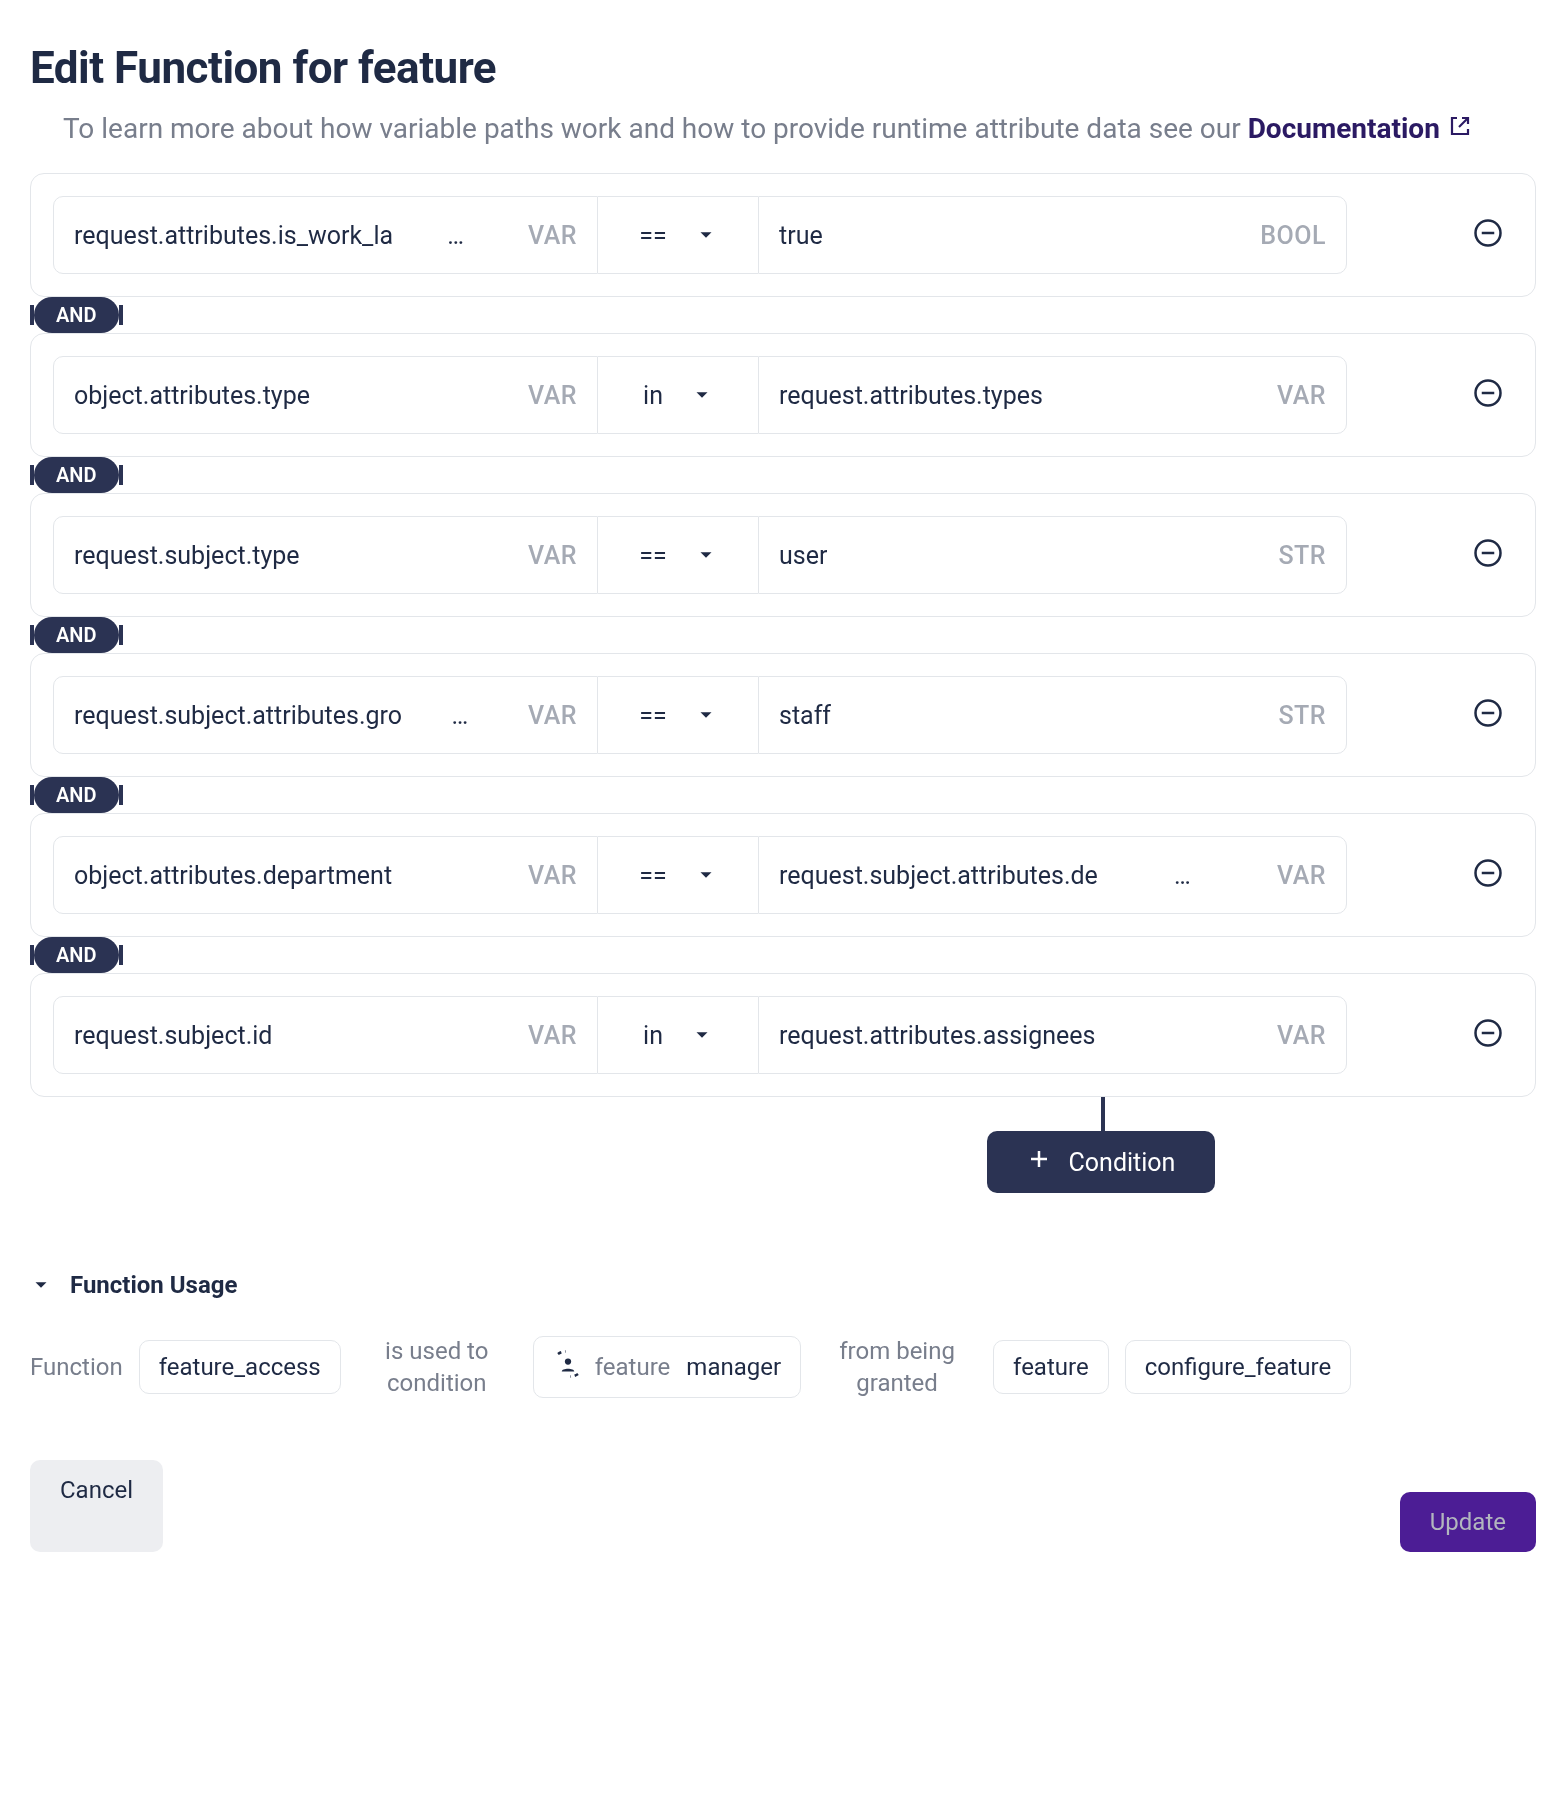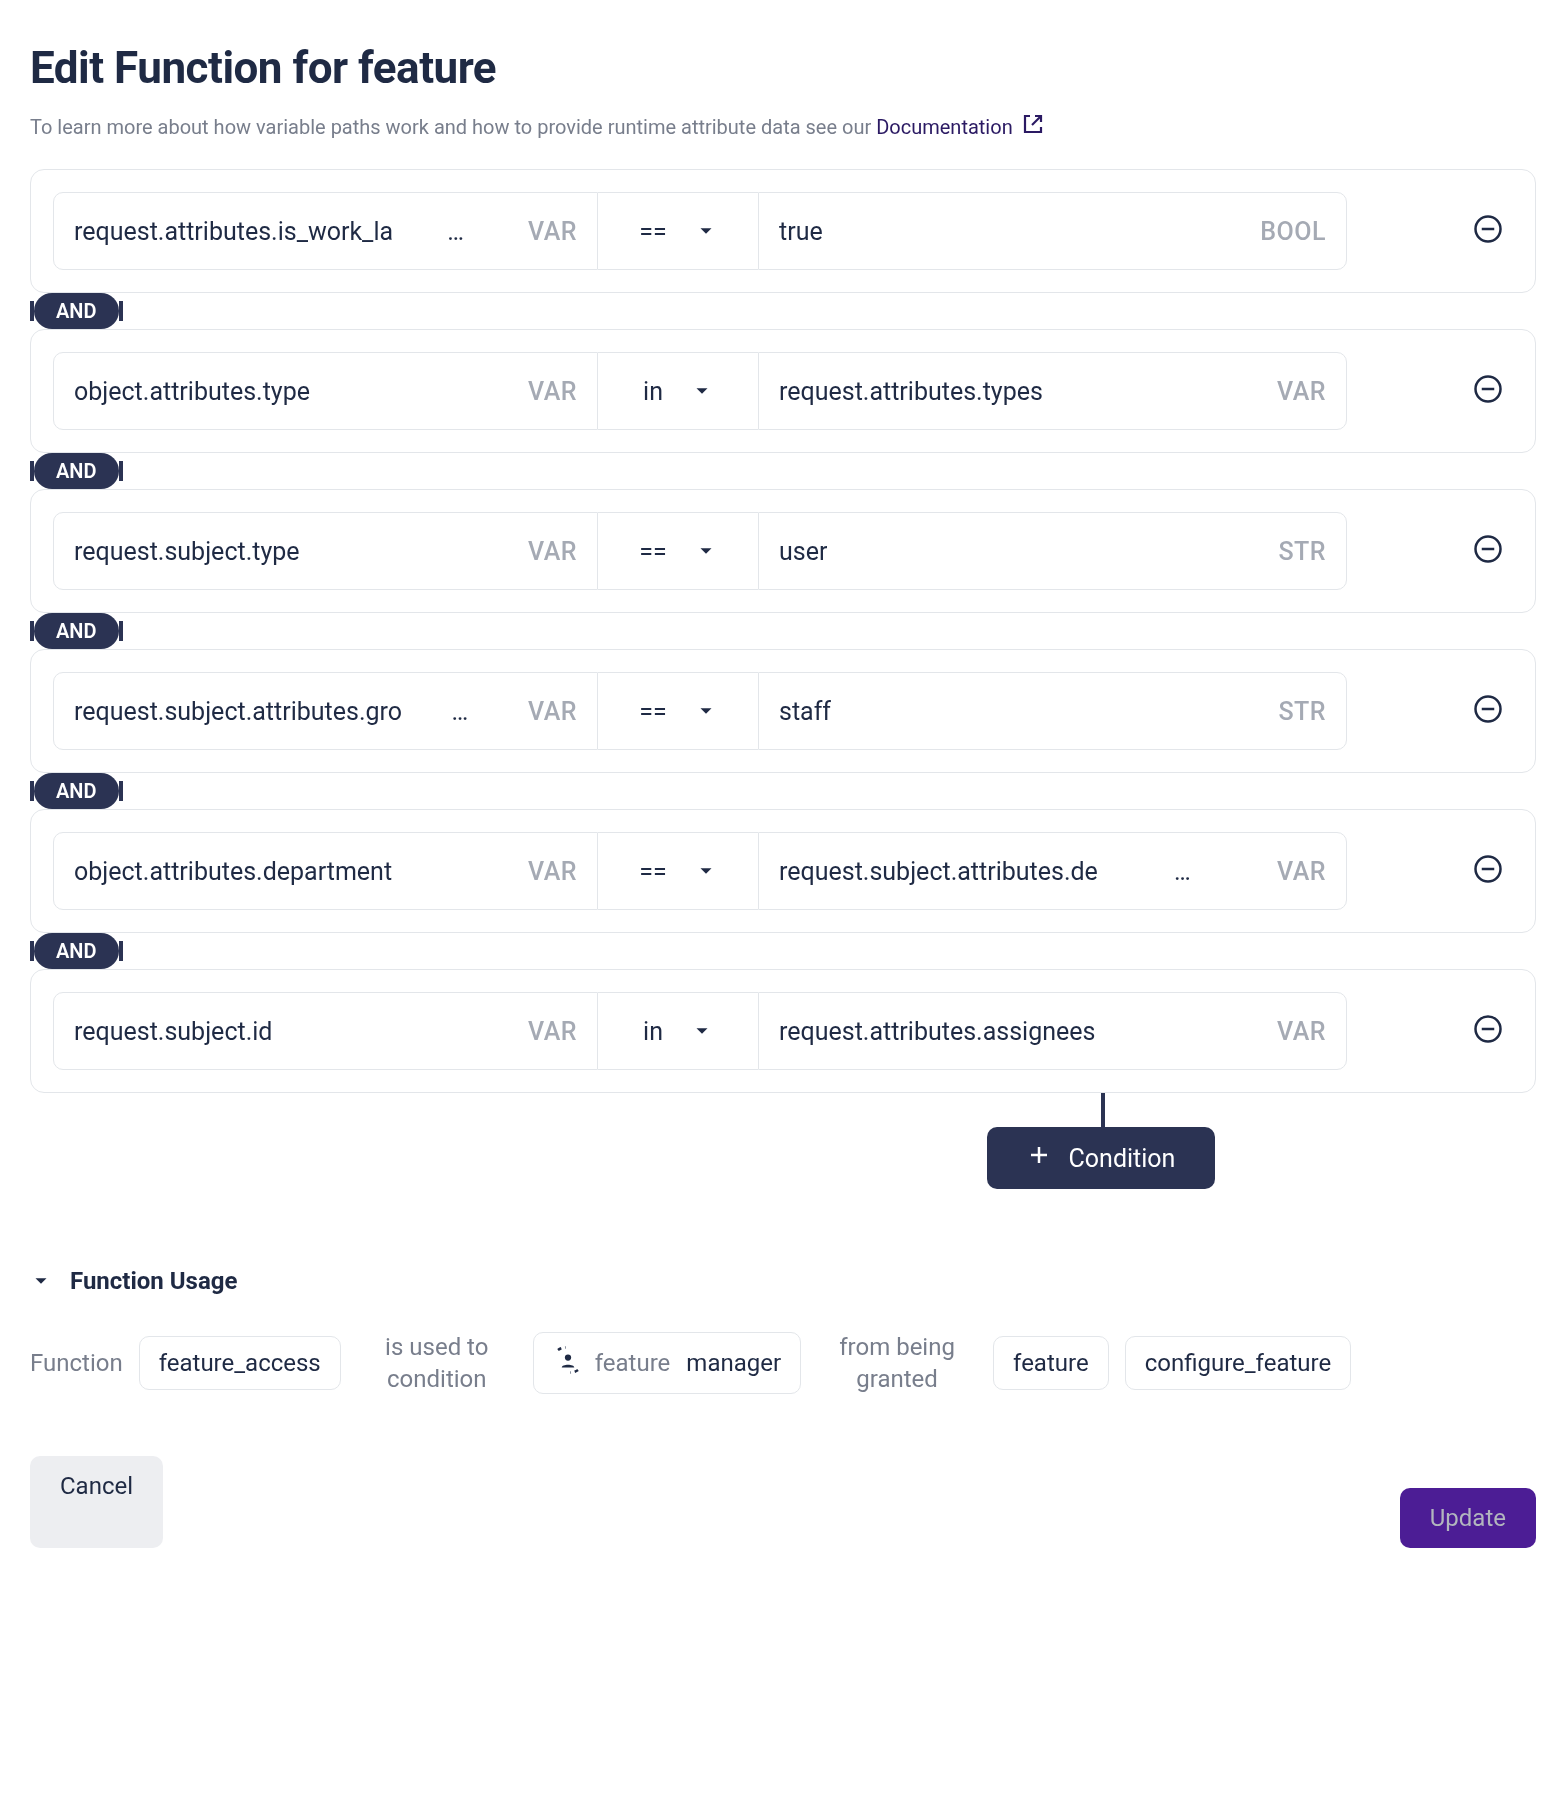--- a/index.html
+++ b/index.html
@@ -15,27 +15,28 @@
     padding: 30px;
   }
   h1.title {
     font-size: 44px;
     font-weight: 700;
     color: #1f2a44;
     margin: 12px 0 18px 0;
     letter-spacing: -0.5px;
   }
   .subtitle {
-    font-size: 20px;
+    font-size: 28px;
     color: #787e8c;
     margin-bottom: 28px;
+    margin-left: 33px;
   }
   .subtitle .doc-link {
     color: #2b1a63;
-    font-weight: 400;
+    font-weight: 700;
     display: inline-flex;
     align-items: center;
     gap: 8px;
     cursor: pointer;
   }
   .ext-icon svg { width: 24px; height: 24px; }
   .conditions { position: relative; }
   .condition-block {
     border: 1px solid #e3e6ea;
     border-radius: 14px;

